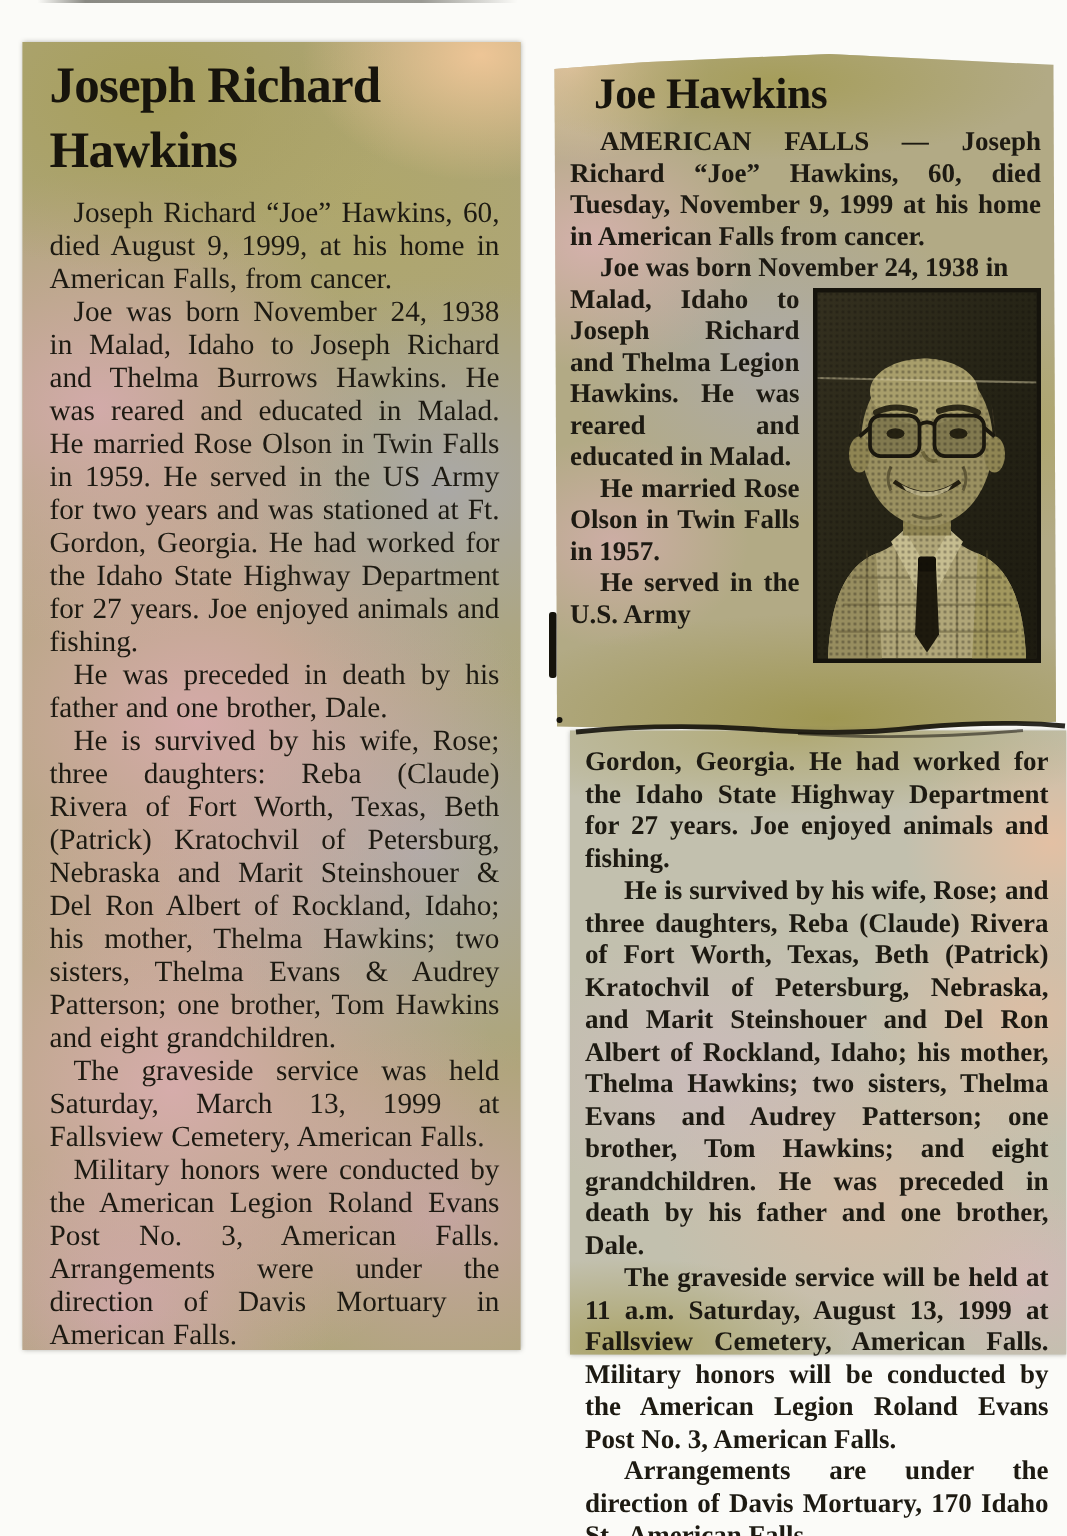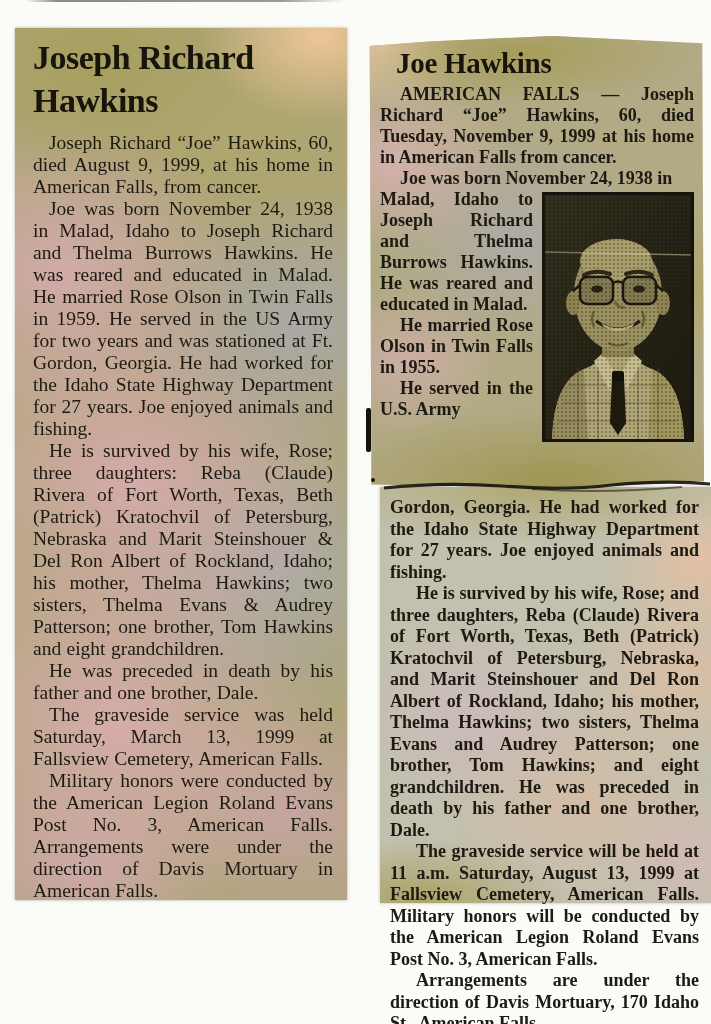--- a/index.html
+++ b/index.html
@@ -102,22 +102,22 @@
 </style>
 </head>
 <body>
 
 <div class="scan-edge-top"></div>
 
 <article class="clip clip-left">
   <h1>Joseph Richard Hawkins</h1>
   <p>Joseph Richard “Joe” Hawkins, 60, died August 9, 1999, at his home in American Falls, from cancer.</p>
   <p>Joe was born November 24, 1938 in Malad, Idaho to Joseph Richard and Thelma Burrows Hawkins. He was reared and educated in Malad. He married Rose Olson in Twin Falls in 1959. He served in the US Army for two years and was stationed at Ft. Gordon, Georgia. He had worked for the Idaho State Highway Department for 27 years. Joe enjoyed animals and fishing.</p>
+  <p>He was preceded in death by his father and one brother, Dale.</p>
   <p>He is survived by his wife, Rose; three daughters: Reba (Claude) Rivera of Fort Worth, Texas, Beth (Patrick) Kratochvil of Petersburg, Nebraska and Marit Steinshouer &amp; Del Ron Albert of Rockland, Idaho; his mother, Thelma Hawkins; two sisters, Thelma Evans &amp; Audrey Patterson; one brother, Tom Hawkins and eight grandchildren.</p>
-  <p>He was preceded in death by his father and one brother, Dale.</p>
   <p>The graveside service was held Saturday, March 13, 1999 at Fallsview Cemetery, American Falls.</p>
   <p>Military honors were conducted by the American Legion Roland Evans Post No. 3, American Falls. Arrangements were under the direction of Davis Mortuary in American Falls.</p>
 </article>
 
 <article class="clip clip-tr">
   <h2>Joe Hawkins</h2>
   <p>AMERICAN FALLS — Joseph Richard “Joe” Hawkins, 60, died Tuesday, November 9, 1999 at his home in American Falls from cancer.</p>
   <p class="no-indent">
     <span style="text-indent:20px;display:inline-block;">Joe was born November 24, 1938 in</span><span class="photo-float" role="img" aria-label="halftone newspaper portrait of Joe Hawkins — smiling balding man wearing large glasses and a collared shirt with dark tie">
         <svg width="146" height="244" viewBox="0 0 146 244" xmlns="http://www.w3.org/2000/svg">
@@ -174,23 +174,23 @@
         <path d="M-17,28 Q0,38 17,28 L14,32 Q0,40 -14,32 Z" fill="#b9b086"></path>
 
         <path d="M-24,16 Q-28,24 -24,32 M24,16 Q28,24 24,32" stroke="rgba(60,54,30,0.6)" stroke-width="2" fill="none"></path>
         <path d="M-10,48 Q0,53 10,48" stroke="rgba(60,54,30,0.55)" stroke-width="2" fill="none"></path>
       </g>
 
       <line x1="0" y1="57" x2="146" y2="60" stroke="rgba(215,205,165,0.5)" stroke-width="1.5"></line>
 
       <rect width="146" height="244" fill="url(#ht)"></rect>
     </svg>
-      </span><span>Malad, Idaho to Joseph Richard and Thelma Burrows Hawkins. He was reared and educated in Malad.</span>
+      </span><span>Malad, Idaho to Joseph Richard and Thelma Legion Hawkins. He was reared and educated in Malad.</span>
   </p>
-  <p>He married Rose Olson in Twin Falls in 1955.</p>
+  <p>He married Rose Olson in Twin Falls in 1957.</p>
   <p>He served in the U.S. Army</p>
 </article>
 
 <article class="clip clip-br">
   <p class="no-indent">Gordon, Georgia. He had worked for the Idaho State Highway Department for 27 years. Joe enjoyed animals and fishing.</p>
   <p>He is survived by his wife, Rose; and three daughters, Reba (Claude) Rivera of Fort Worth, Texas, Beth (Patrick) Kratochvil of Petersburg, Nebraska, and Marit Steinshouer and Del Ron Albert of Rockland, Idaho; his mother, Thelma Hawkins; two sisters, Thelma Evans and Audrey Patterson; one brother, Tom Hawkins; and eight grandchildren. He was preceded in death by his father and one brother, Dale.</p>
   <p>The graveside service will be held at 11 a.m. Saturday, August 13, 1999 at Fallsview Cemetery, American Falls. Military honors will be conducted by the American Legion Roland Evans Post No. 3, American Falls.</p>
   <p>Arrangements are under the direction of Davis Mortuary, 170 Idaho St., American Falls.</p>
 </article>
 

